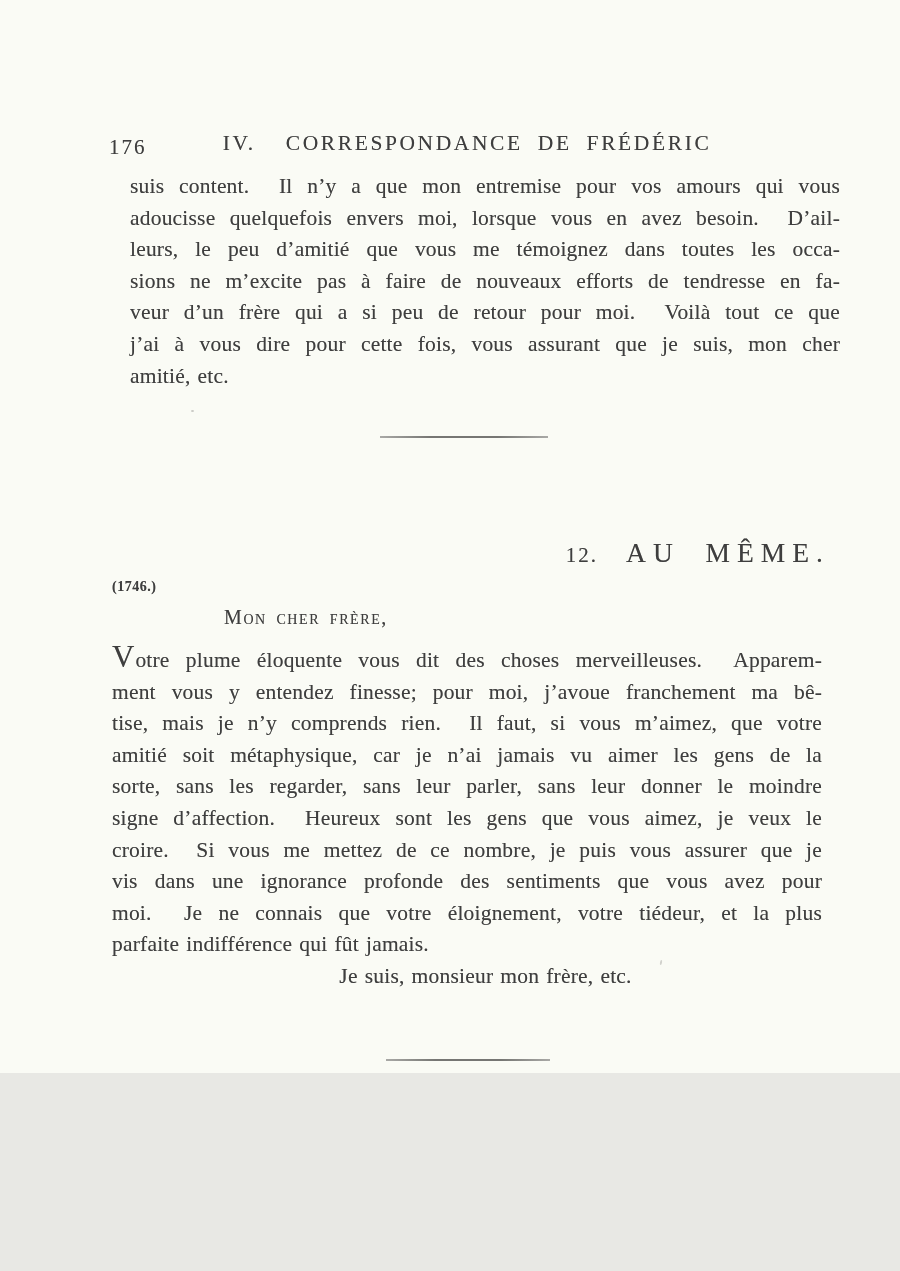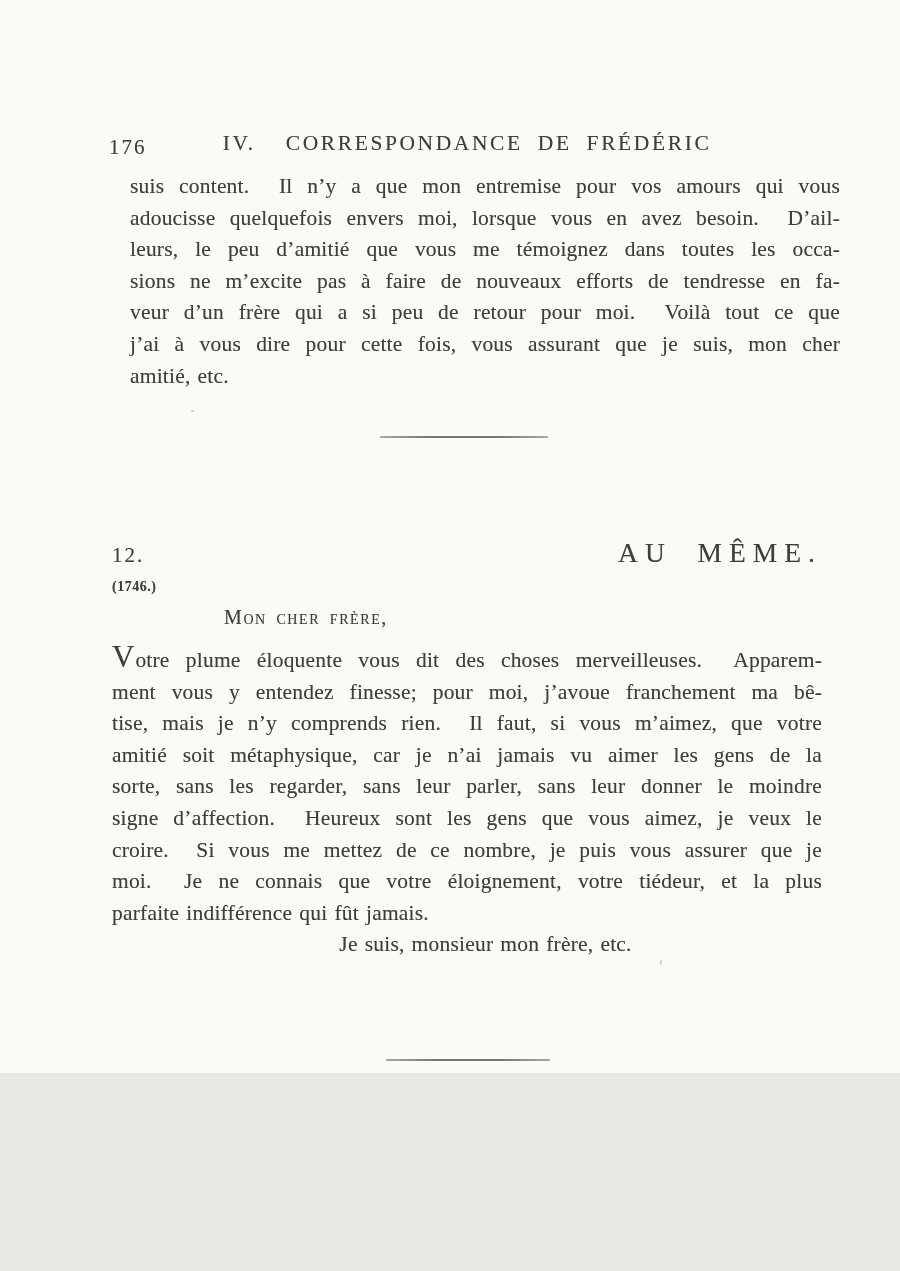--- a/index.html
+++ b/index.html
@@ -68,22 +68,22 @@
   
   .rule {
     position: absolute; height: 2px;
     background: linear-gradient(to right, #a9a9a6, #767673 30%, #767673 70%, #a9a9a6);
   }
   .rule-1 { top: 436px; left: 380px; width: 168px; }
   .rule-2 { top: 1059px; left: 386px; width: 164px; }
 
   
   .letter-heading {
-    position: absolute; top: 537px; left: 112px; width: 710px;
-    display: flex; justify-content: space-between; align-items: baseline;
+    position: absolute; top: 537px; left: 120px; width: 710px;
+    display: flex; justify-content: flex-end; align-items: baseline;
   }
   .letter-number {
     font-size: 21px; letter-spacing: 2px; margin-right: 28px;
   }
   .letter-title {
     font-size: 27.5px; letter-spacing: 7px; word-spacing: 12px;
     white-space: pre;
   }
 
   .letter-date {
@@ -140,20 +140,21 @@
 
   <div class="para para-2 ink">
     <div class="line line-first"><span class="initial-cap">V</span><span>otre plume éloquente vous dit des choses merveilleuses.  Apparem-</span></div>
     <div>
         <div class="line">ment vous y entendez finesse; pour moi, j’avoue franchement ma bê-</div>
         <div class="line">tise, mais je n’y comprends rien.  Il faut, si vous m’aimez, que votre</div>
         <div class="line">amitié soit métaphysique, car je n’ai jamais vu aimer les gens de la</div>
         <div class="line">sorte, sans les regarder, sans leur parler, sans leur donner le moindre</div>
         <div class="line">signe d’affection.  Heureux sont les gens que vous aimez, je veux le</div>
         <div class="line">croire.  Si vous me mettez de ce nombre, je puis vous assurer que je</div>
+        <div class="line">vis dans une ignorance profonde des sentiments que vous avez pour</div>
         <div class="line">moi.  Je ne connais que votre éloignement, votre tiédeur, et la plus</div>
       </div>
     <div class="line-last">parfaite indifférence qui fût jamais.</div>
     <div class="closing-line">Je suis, monsieur mon frère, etc.</div>
   </div>
 
   <div class="rule rule-2"></div>
 
   <div class="speck speck-a"></div>
   <div class="speck speck-b"></div>

